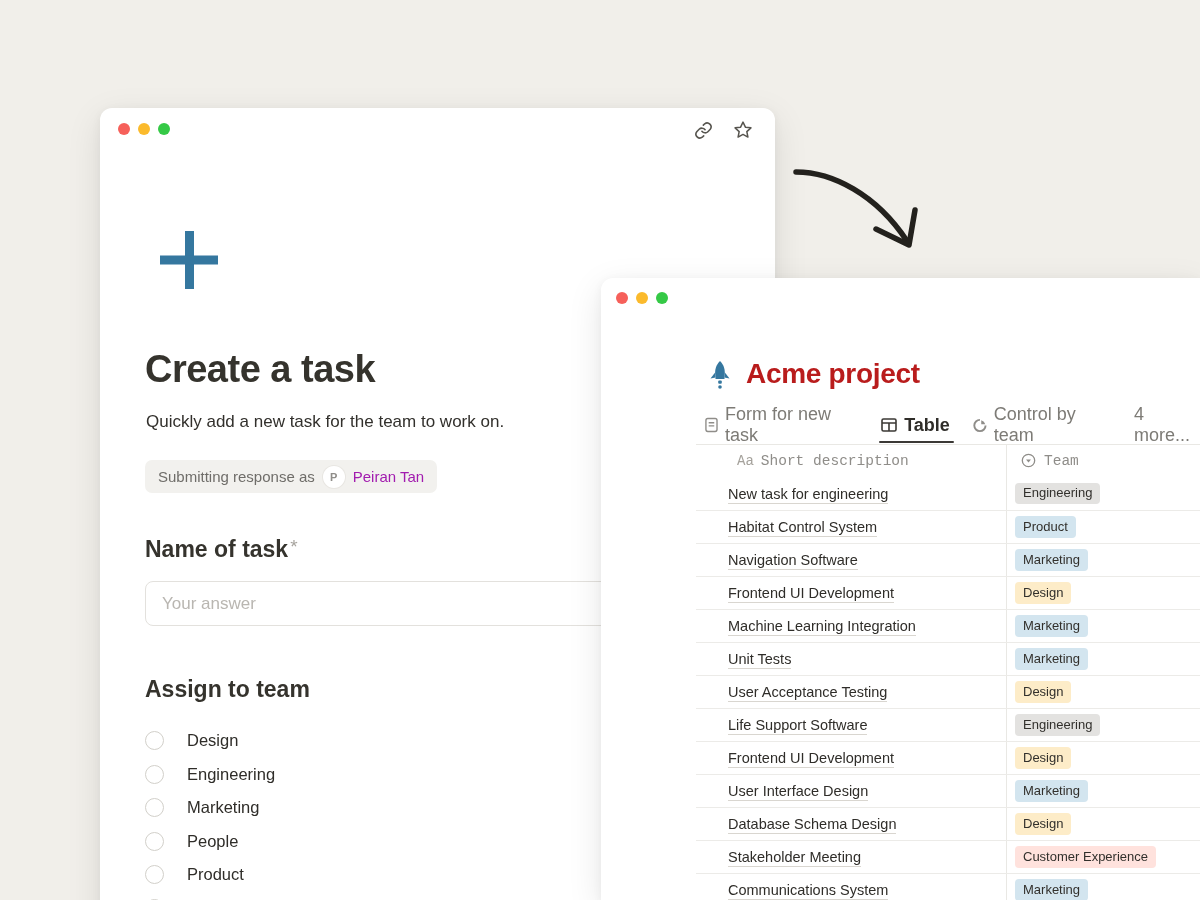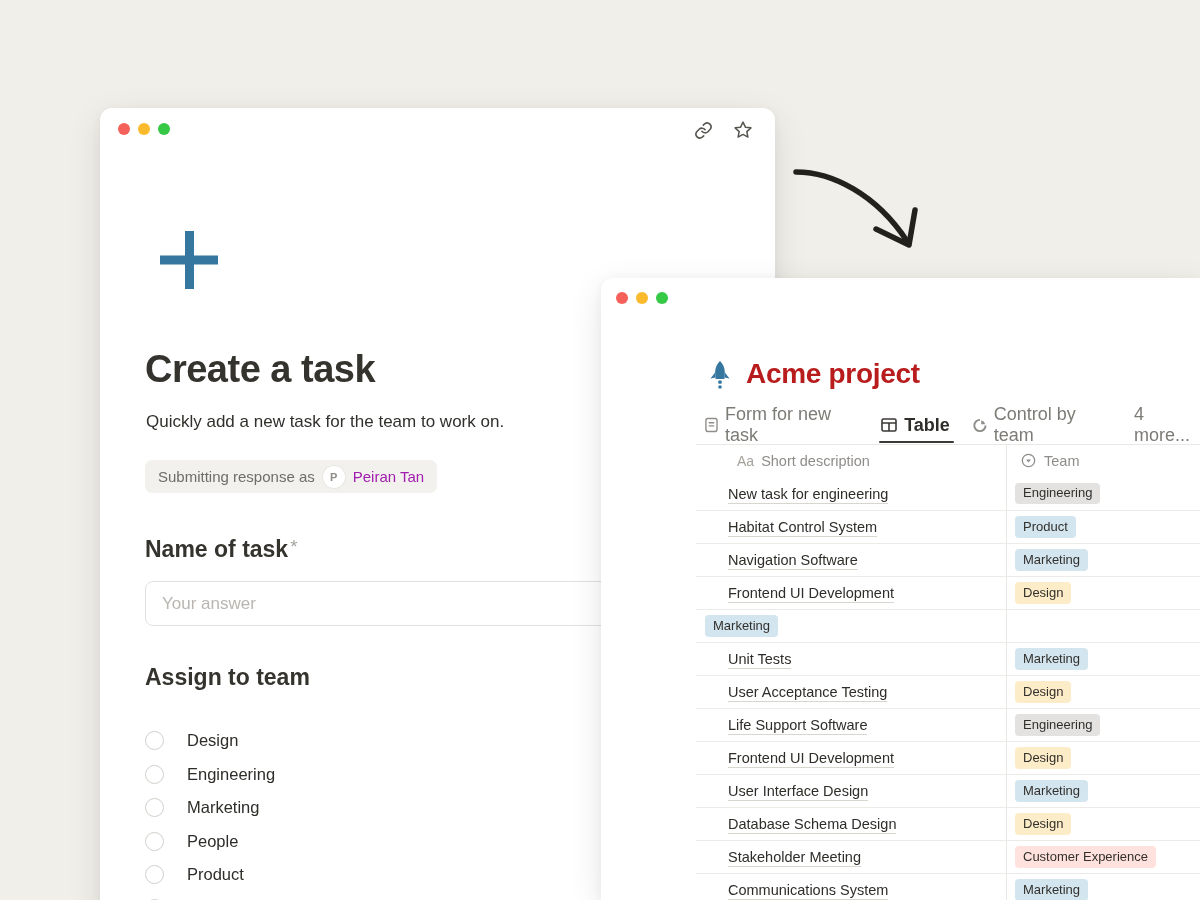--- a/index.html
+++ b/index.html
@@ -69,21 +69,21 @@
   .page-title { position:absolute; left:145px; top:80px; font-size:28px; font-weight:bold; letter-spacing:-.3px; color:#b91c1c; }
   .tabs { position:absolute; left:104px; top:132px; height:30px; display:flex; align-items:center; gap:23px; }
   .tab { position:relative; display:flex; align-items:center; gap:7px; height:30px; font-size:18px; color:#7d7b76; cursor:pointer; }
   .tab svg { display:block; }
   .tab.active { color:#2f2d29; font-weight:bold; }
   .tab.active::after { content:""; position:absolute; left:-2px; right:-4px; bottom:-3px; height:2.5px; background:#3b3935; border-radius:1px; }
 
   .tabs-divider { position:absolute; left:95px; right:0; top:166px; height:1px; background:#e9e8e4; }
   .col-divider { position:absolute; left:405px; top:166px; bottom:0; width:1px; background:#e9e8e4; }
 
-  .thead { position:absolute; left:95px; right:0; top:166px; height:33px; display:flex; align-items:center; color:#8f8d89; font-size:14.5px; }
+  .thead { position:absolute; left:95px; right:0; top:166px; height:33px; display:flex; align-items:center; color:#8f8d89; font-size:14.5px;font-family:Liberation Mono, monospace; }
   .th-desc { width:310px; padding-left:41px; display:flex; align-items:center; gap:7px; }
   .th-team { padding-left:15px; display:flex; align-items:center; gap:8px; }
   .aa-glyph { font-size:14px; color:#a5a29c; letter-spacing:0; }
 
   .trows { position:absolute; left:95px; right:0; top:199px; }
   .trow { display:flex; align-items:center; height:33px; border-top:1px solid #ecebe8; font-size:14.5px; }
   .trow:first-child { border-top:none; }
   .cell-desc { width:310px; padding-left:32px; }
   .row-title { color:#2f2d29; border-bottom:1px solid #d9d6d0; padding-bottom:1px; cursor:pointer; }
   .cell-team { padding-left:9px; }
@@ -124,21 +124,21 @@
 
   <div class="submit-pill">
     <span>Submitting response as</span>
     <span class="submit-avatar">P</span>
     <span class="submit-user">Peiran Tan</span>
   </div>
 
   <h2 class="field-label" style="top:428px;"><span>Name of task</span><span class="required-star">*</span></h2>
   <input class="answer-input" type="text" placeholder="Your answer" style="">
 
-  <h2 class="field-label" style="top:556px;">Assign to team</h2>
+  <h2 class="field-label" style="top:568px;">Assign to team</h2>
   <ul class="radio-list" id="radio-list">
   <li class="radio-row">
     <span class="radio-circle"></span>
     <span class="radio-label">Design</span>
   </li>
 
   <li class="radio-row">
     <span class="radio-circle"></span>
     <span class="radio-label">Engineering</span>
   </li>
@@ -265,20 +265,23 @@
   <div class="trow">
     <div class="cell-desc">
       <span class="row-title">Frontend UI Development</span>
     </div>
     <div class="cell-team">
       <span class="tag" style="background: rgb(253, 236, 200);">Design</span>
     </div>
   </div>
 
   <div class="trow">
+    <div class="cell-desc">
+      <span class="row-title">Machine Learning Integration</span>
+    </div>
     <div class="cell-team">
       <span class="tag" style="background: rgb(211, 229, 239);">Marketing</span>
     </div>
   </div>
 
   <div class="trow">
     <div class="cell-desc">
       <span class="row-title">Unit Tests</span>
     </div>
     <div class="cell-team">

